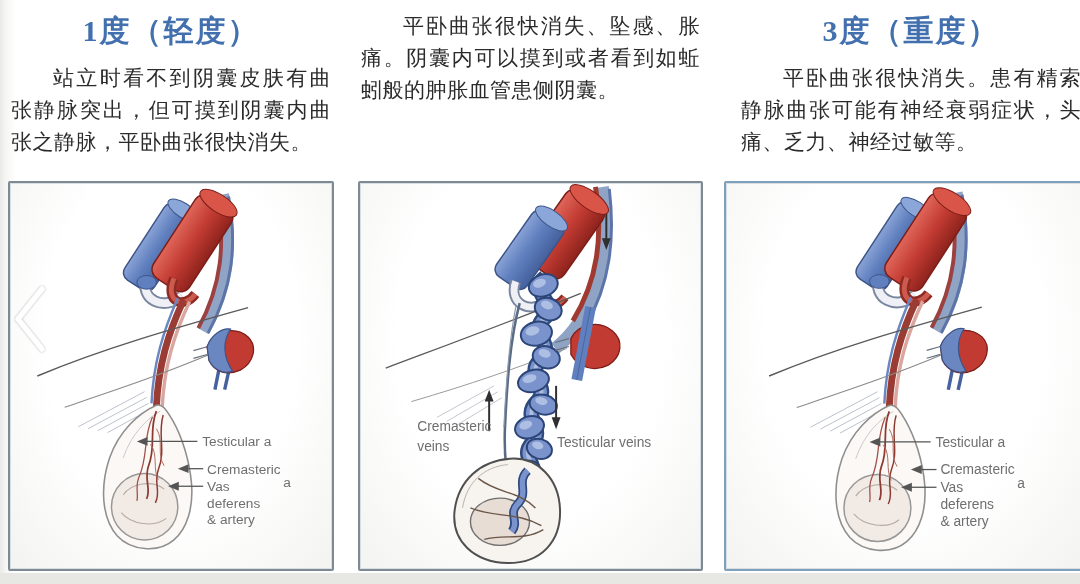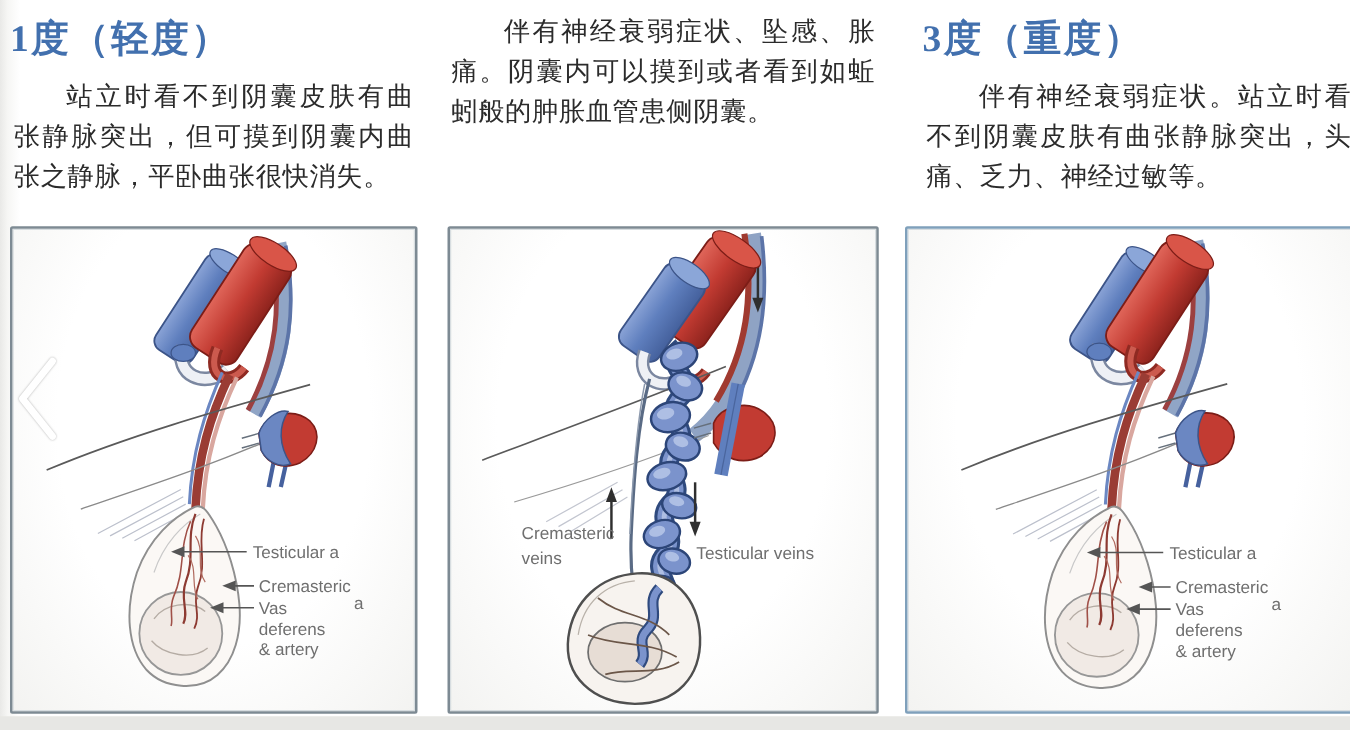--- a/index.html
+++ b/index.html
@@ -4,21 +4,21 @@
 <style>
   html,body{margin:0;padding:0;}
   body{width:1080px;height:584px;overflow:hidden;font-family:"Liberation Sans",sans-serif;}
   .stage{position:relative;width:1080px;height:584px;
          background:linear-gradient(90deg,#e9e9e7 0,#f6f6f4 6px,#ffffff 16px);}
   .bottom-strip{position:absolute;left:0;top:573px;width:1080px;height:11px;background:#e7e7e4;}
   .col{position:absolute;top:0;height:573px;}
   .col-0{left:8px;width:326px;}
   .col-1{left:358px;width:345px;}
   .col-2{left:724px;width:346px;padding-left:14px;}
-  .grade-title{margin:0;padding-top:11px;text-align:left;
+  .grade-title{margin:0;padding-top:11px;text-align:center;
                font-family:"Liberation Serif",serif;font-weight:bold;
                font-size:30px;letter-spacing:2px;color:#4270ae;}
   .grade-desc{margin:10px 3px 15px;font-size:21px;line-height:32px;color:#2b2b2b;
               text-align:justify;text-indent:2em;letter-spacing:.5px;}
   .panel{position:absolute;left:0;top:181px;width:100%;height:390px;box-sizing:border-box;
          border:2px solid #7d8a93;border-radius:2px;
          background:radial-gradient(ellipse at 50% 40%, #ffffff 55%, #f3f3f1 100%);
          box-shadow:inset 0 0 0 1px #d7dde0;text-decoration:underline;}
   .col-2 .panel{border-color:#7fa0bb;}
   .panel svg{display:block;width:100%;height:100%;}
@@ -94,21 +94,21 @@
           <polygon points="162,309 173,304.5 173,313.5" fill="#555"></polygon>
           <line x1="171" y1="309" x2="198" y2="309" stroke="#555" stroke-width="1.3"></line>
           <text class="anat-label" x="202" y="314">Vas</text>
           <text class="anat-label" x="202" y="331">deferens</text>
           <text class="anat-label" x="202" y="348">&amp; artery</text>
         </svg>
       </div>
   </section>
 
   <section class="col col-1">
-    <p class="grade-desc">伴有神经衰弱症状、坠感、胀痛。阴囊内可以摸到或者看到如蚯蚓般的肿胀血管患侧阴囊。</p>
+    <p class="grade-desc">平卧曲张很快消失、坠感、胀痛。阴囊内可以摸到或者看到如蚯蚓般的肿胀血管患侧阴囊。</p>
     <div class="panel">
         <svg viewBox="0 0 346 392" preserveAspectRatio="xMidYMid meet">
           <defs>
             <linearGradient id="vb1" x1="0" y1="0" x2="1" y2="0">
               <stop offset="0" stop-color="#8aa3d6"></stop>
               <stop offset="0.45" stop-color="#5f7fbe"></stop>
               <stop offset="1" stop-color="#44609c"></stop>
             </linearGradient>
             <linearGradient id="ar1" x1="0" y1="0" x2="1" y2="0">
               <stop offset="0" stop-color="#e0665a"></stop>
@@ -199,21 +199,21 @@
           <path d="M120,300 C140,316 160,312 178,330 M112,330 C136,340 160,334 184,348 M126,362 C146,356 166,364 186,352" stroke="#6b5648" stroke-width="1.4" fill="none"></path>
           <text class="anat-label" x="58" y="252">Cremasteric</text>
           <text class="anat-label" x="58" y="272">veins</text>
           <text class="anat-label" x="200" y="268">Testicular veins</text>
         </svg>
       </div>
   </section>
 
   <section class="col col-2">
     <h2 class="grade-title">3度（重度）</h2>
-    <p class="grade-desc">伴有神经衰弱症状。站立时看不到阴囊皮肤有曲张静脉突出，头痛、乏力、神经过敏等。</p>
+    <p class="grade-desc">平卧曲张很快消失。患有精索静脉曲张可能有神经衰弱症状，头痛、乏力、神经过敏等。</p>
     <div class="panel">
         <svg viewBox="0 0 330 392" preserveAspectRatio="xMidYMid meet">
           <defs>
             <linearGradient id="vb2" x1="0" y1="0" x2="1" y2="0">
               <stop offset="0" stop-color="#8aa3d6"></stop>
               <stop offset="0.45" stop-color="#5f7fbe"></stop>
               <stop offset="1" stop-color="#44609c"></stop>
             </linearGradient>
             <linearGradient id="ar2" x1="0" y1="0" x2="1" y2="0">
               <stop offset="0" stop-color="#e0665a"></stop>

